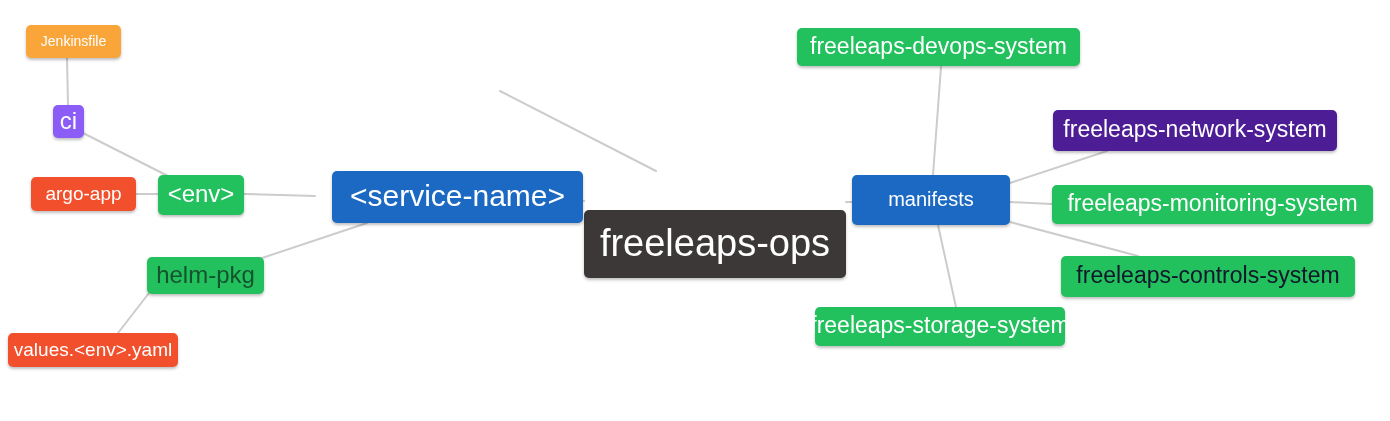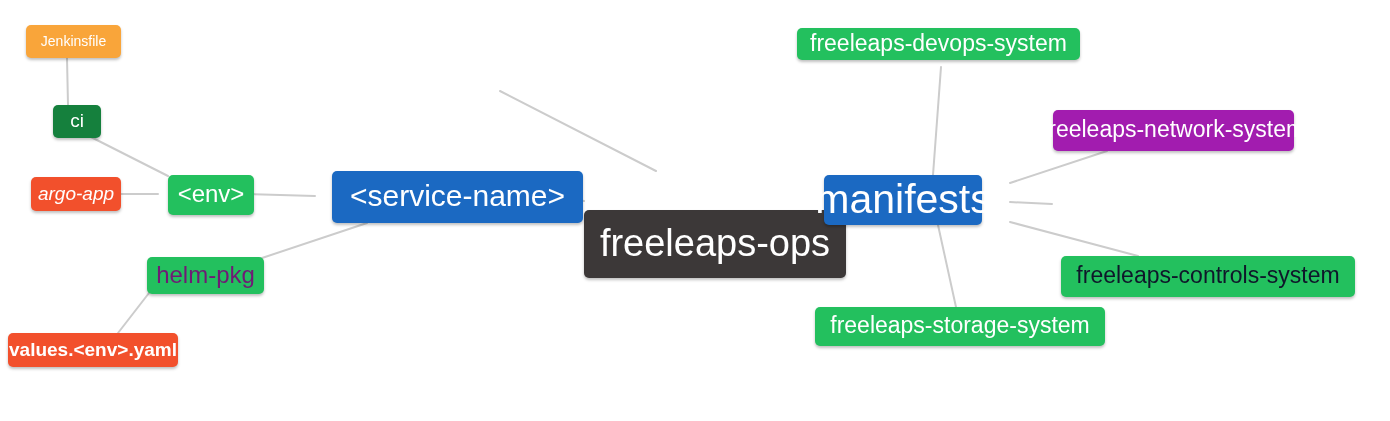--- a/index.html
+++ b/index.html
@@ -56,24 +56,25 @@
       <line x1="500" y1="91" x2="656" y2="171" stroke="#cccccc"></line>
       <line x1="846" y1="202" x2="852" y2="202" stroke="#cccccc"></line>
       <line x1="933" y1="175" x2="941" y2="67" stroke="#cccccc"></line>
       <line x1="1010" y1="183" x2="1107" y2="151" stroke="#cccccc"></line>
       <line x1="1010" y1="202" x2="1052" y2="204" stroke="#cccccc"></line>
       <line x1="1010" y1="222" x2="1138" y2="256" stroke="#cccccc"></line>
       <line x1="938" y1="225" x2="956" y2="307" stroke="#cccccc"></line>
     </svg>
 <div class="node" style="left: 584px; top: 171px; width: 262px; height: 68px; font-size: 38px; background: rgb(60, 56, 56); color: rgb(255, 255, 255); margin-top: 39px;">freeleaps-ops</div>
     <div class="node" style="left: 315px; top: 171px; width: 251px; height: 52px; font-size: 30px; background: rgb(27, 105, 194); color: rgb(255, 255, 255); margin-left: 17px;">&lt;service-name&gt;</div>
-    <div class="node" style="left: 824px; top: 175px; width: 158px; height: 50px; font-size: 41px; background: rgb(27, 105, 194); color: rgb(255, 255, 255);">manifests</div>
-    <div class="node" style="left: 168px; top: 175px; width: 86px; height: 40px; font-size: 24px; background: rgb(35, 192, 94); color: rgb(255, 255, 255);">&lt;env&gt;</div>
-    <div class="node" style="left: 147px; top: 257px; width: 117px; height: 37px; font-size: 24px; background: rgb(35, 192, 94); color: #701a75;">helm-pkg</div>
-    <div class="node" style="left: 797px; top: 28px; width: 283px; height: 32px; font-size: 23px; background: rgb(35, 192, 94); color: rgb(255, 255, 255);">freeleaps-devops-system</div>
-    <div class="node" style="left: 1053px; top: 110px; width: 241px; height: 41px; font-size: 23px; background: #a21caf; color: rgb(255, 255, 255);">freeleaps-network-system</div>
+    <div class="node" style="left: 852px; top: 175px; width: 158px; height: 50px; font-size: 20px; background: rgb(27, 105, 194); color: rgb(255, 255, 255);">manifests</div>
+    <div class="node" style="left: 158px; top: 175px; width: 86px; height: 40px; font-size: 24px; background: rgb(35, 192, 94); color: rgb(255, 255, 255);">&lt;env&gt;</div>
+    <div class="node" style="left: 147px; top: 257px; width: 117px; height: 37px; font-size: 24px; background: rgb(35, 192, 94); color: #14532d;">helm-pkg</div>
+    <div class="node" style="left: 797px; top: 28px; width: 283px; height: 38px; font-size: 23px; background: rgb(35, 192, 94); color: rgb(255, 255, 255);">freeleaps-devops-system</div>
+    <div class="node" style="left: 1053px; top: 110px; width: 284px; height: 41px; font-size: 23px; background: #4c1d95; color: rgb(255, 255, 255);">freeleaps-network-system</div>
+    <div class="node" style="left: 1052px; top: 185px; width: 321px; height: 39px; font-size: 23px; background: rgb(35, 192, 94); color: rgb(255, 255, 255);">freeleaps-monitoring-system</div>
     <div class="node" style="left: 1061px; top: 256px; width: 294px; height: 41px; font-size: 23px; background: rgb(35, 192, 94); color: #0f172a;">freeleaps-controls-system</div>
-    <div class="node" style="left: 815px; top: 307px; width: 290px; height: 39px; font-size: 23px; background: rgb(35, 192, 94); color: rgb(255, 255, 255);">freeleaps-storage-system</div>
-    <div class="node" style="left: 53px; top: 105px; width: 48px; height: 33px; font-size: 19px; background: #15803d; color: rgb(255, 255, 255);">ci</div>
-    <div class="node" style="left: 31px; top: 177px; width: 90px; height: 34px; font-size: 19px; background: rgb(242, 80, 44); color: rgb(255, 255, 255); font-style: italic;">argo-app</div>
-    <div class="node" style="left: 8px; top: 333px; width: 170px; height: 34px; font-size: 19px; background: rgb(242, 80, 44); color: rgb(255, 255, 255); font-weight: bold;">values.&lt;env&gt;.yaml</div>
+    <div class="node" style="left: 815px; top: 307px; width: 250px; height: 39px; font-size: 23px; background: rgb(35, 192, 94); color: rgb(255, 255, 255);">freeleaps-storage-system</div>
+    <div class="node" style="left: 53px; top: 105px; width: 31px; height: 33px; font-size: 24px; background: #8b5cf6; color: rgb(255, 255, 255);">ci</div>
+    <div class="node" style="left: 31px; top: 177px; width: 105px; height: 34px; font-size: 19px; background: rgb(242, 80, 44); color: rgb(255, 255, 255);">argo-app</div>
+    <div class="node" style="left: 8px; top: 333px; width: 170px; height: 34px; font-size: 19px; background: rgb(242, 80, 44); color: rgb(255, 255, 255);">values.&lt;env&gt;.yaml</div>
     <div class="node" style="left: 20px; top: 25px; width: 95px; height: 33px; font-size: 14px; background: rgb(249, 165, 58); color: rgb(255, 255, 255); margin-left: 6px;">Jenkinsfile</div>
   </div>
 
 </body></html>

